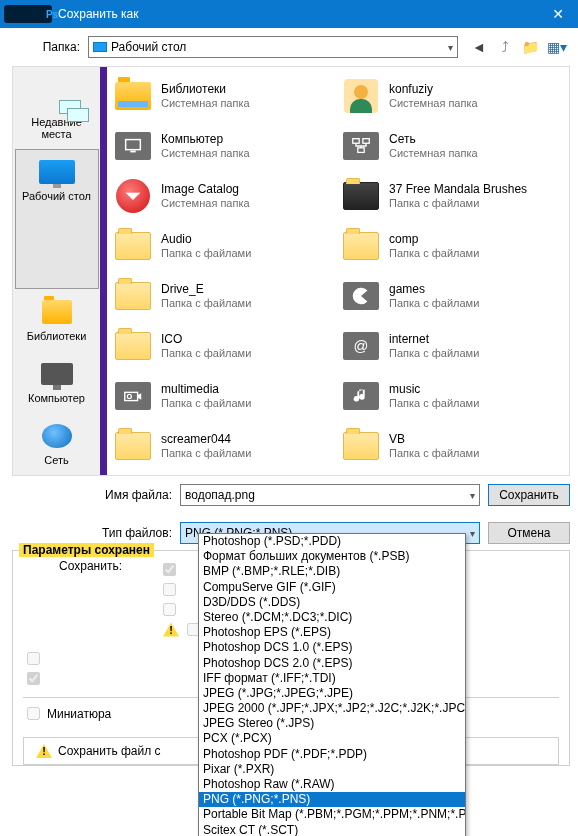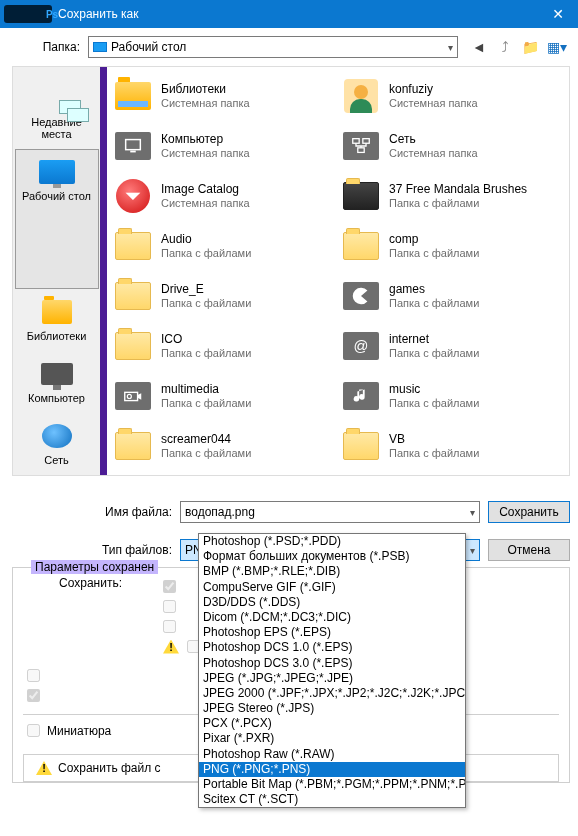--- a/index.html
+++ b/index.html
@@ -41,28 +41,28 @@
   .sys-g { width:36px;height:28px;background:#6e6e6e;border-radius:2px;display:flex;align-items:center;justify-content:center;color:#fff;}
   .lib-ico { width:36px;height:28px;background:linear-gradient(#ffd76a,#ffb300);border-radius:2px;position:relative;}
   .lib-ico:before{content:"";position:absolute;top:-5px;left:3px;width:12px;height:5px;background:#ffb300;border-radius:1px 1px 0 0;}
   .lib-ico .strip{position:absolute;bottom:3px;left:3px;right:3px;height:6px;background:#6bb7ff;}
   .avatar{width:34px;height:34px;border-radius:4px;background:#ffe2a6;display:flex;align-items:flex-end;justify-content:center;overflow:hidden;}
   .avatar .h{width:14px;height:14px;border-radius:50%;background:#f5b042;} .avatar .b{width:22px;height:14px;background:#2e8b57;border-radius:10px 10px 0 0;}
   .disc-red{width:34px;height:34px;border-radius:50%;background:radial-gradient(circle at 40% 35%,#ff7a7a,#d01010);display:flex;align-items:center;justify-content:center;color:#fff;font-weight:bold;font-size:18px;}
   .item .txt { line-height:1.15; }
   .item .nm { font-size:12px; color:#000; }
   .item .sub { font-size:11px; color:#6d6d6d; }
-  .nmrow { display:flex; align-items:center; margin-top:25px; gap:8px; }
+  .nmrow { display:flex; align-items:center; margin-top:8px; gap:8px; }
   .nmrow .lbl2 { font-size:12px; text-align:right; width:160px; }
   .nmrow .combo { flex:1; border:1px solid #7a7a7a; height:22px; font-size:12px; background:#fff; display:flex; align-items:center; padding:0 4px; }
   .nmrow .combo .chev{margin-left:auto;color:#555;font-size:10px;}
   .nmrow.type .combo { background:#cde8ff; border-color:#0b78d0; }
   .btn { width:82px; height:22px; border:1px solid #adadad; background:#e1e1e1; font-size:12px; display:flex; align-items:center; justify-content:center; }
   .options { border:1px solid #cfcfcf; margin-top:6px; padding:6px 10px 10px 10px; position:relative; font-size:12px; height:216px; }
-  .options .grp-title { position:absolute; top:-8px; left:18px; background:#c4b5fd; padding:0 4px; font-size:12px; }
+  .options .grp-title { position:absolute; top:-8px; left:6px; background:#fde047; padding:0 4px; font-size:12px;font-weight:bold; }
   .optrow { display:flex; gap:30px; margin-top:2px;}
   .optrow .labcol { width:70px;margin-left:36px; }
   .chkrow { display:flex; align-items:center; gap:4px; font-size:12px; margin:1px 0; }
   .warn { width:16px;height:14px;display:inline-flex;align-items:center;justify-content:center;color:#000;font-size:11px;font-weight:bold;background:#ffd93b;clip-path:polygon(50% 0,100% 100%,0 100%); margin-left:4px;}
   .divider { border-top:1px solid #cfcfcf; margin:8px 0 6px; }
   .mini { display:flex; align-items:center; gap:4px; }
   .bottominfo { border:1px solid #cfcfcf; margin-top:6px; padding:6px 8px; display:flex; align-items:center; gap:6px; font-size:12px; }
   .dropdown { position:absolute; left: 198px; top: 533px; width: 268px; background:#fff; border:1px solid #767676; font-size:12px; z-index:50; box-shadow:2px 2px 4px rgba(0,0,0,0.25); }
   .dropdown .opt { padding:0 4px; height:15.2px; line-height:15.2px; white-space:nowrap; overflow:hidden; }
   .dropdown .opt.selected { background:#0b78d0; color:#fff; }
@@ -378,26 +378,28 @@
   </div>
 
 </div>
 
 <div class="dropdown" id="dd">
     <div class="opt">Photoshop (*.PSD;*.PDD)</div>
     <div class="opt">Формат больших документов (*.PSB)</div>
     <div class="opt">BMP (*.BMP;*.RLE;*.DIB)</div>
     <div class="opt">CompuServe GIF (*.GIF)</div>
     <div class="opt">D3D/DDS (*.DDS)</div>
-    <div class="opt">Dicom (*.DCM;*.DC3;*.DIC)</div>
+    <div class="opt">Stereo (*.DCM;*.DC3;*.DIC)</div>
     <div class="opt">Photoshop EPS (*.EPS)</div>
     <div class="opt">Photoshop DCS 1.0 (*.EPS)</div>
-    <div class="opt">Photoshop DCS 3.0 (*.EPS)</div>
+    <div class="opt">Photoshop DCS 2.0 (*.EPS)</div>
+    <div class="opt">IFF формат (*.IFF;*.TDI)</div>
     <div class="opt">JPEG (*.JPG;*.JPEG;*.JPE)</div>
     <div class="opt">JPEG 2000 (*.JPF;*.JPX;*.JP2;*.J2C;*.J2K;*.JPC)</div>
     <div class="opt">JPEG Stereo (*.JPS)</div>
     <div class="opt">PCX (*.PCX)</div>
+    <div class="opt">Photoshop PDF (*.PDF;*.PDP)</div>
     <div class="opt">Pixar (*.PXR)</div>
     <div class="opt">Photoshop Raw (*.RAW)</div>
     <div class="opt selected">PNG (*.PNG;*.PNS)</div>
     <div class="opt">Portable Bit Map (*.PBM;*.PGM;*.PPM;*.PNM;*.PFM;*.PAM)</div>
     <div class="opt">Scitex CT (*.SCT)</div>
   </div>
 
 </body></html>

